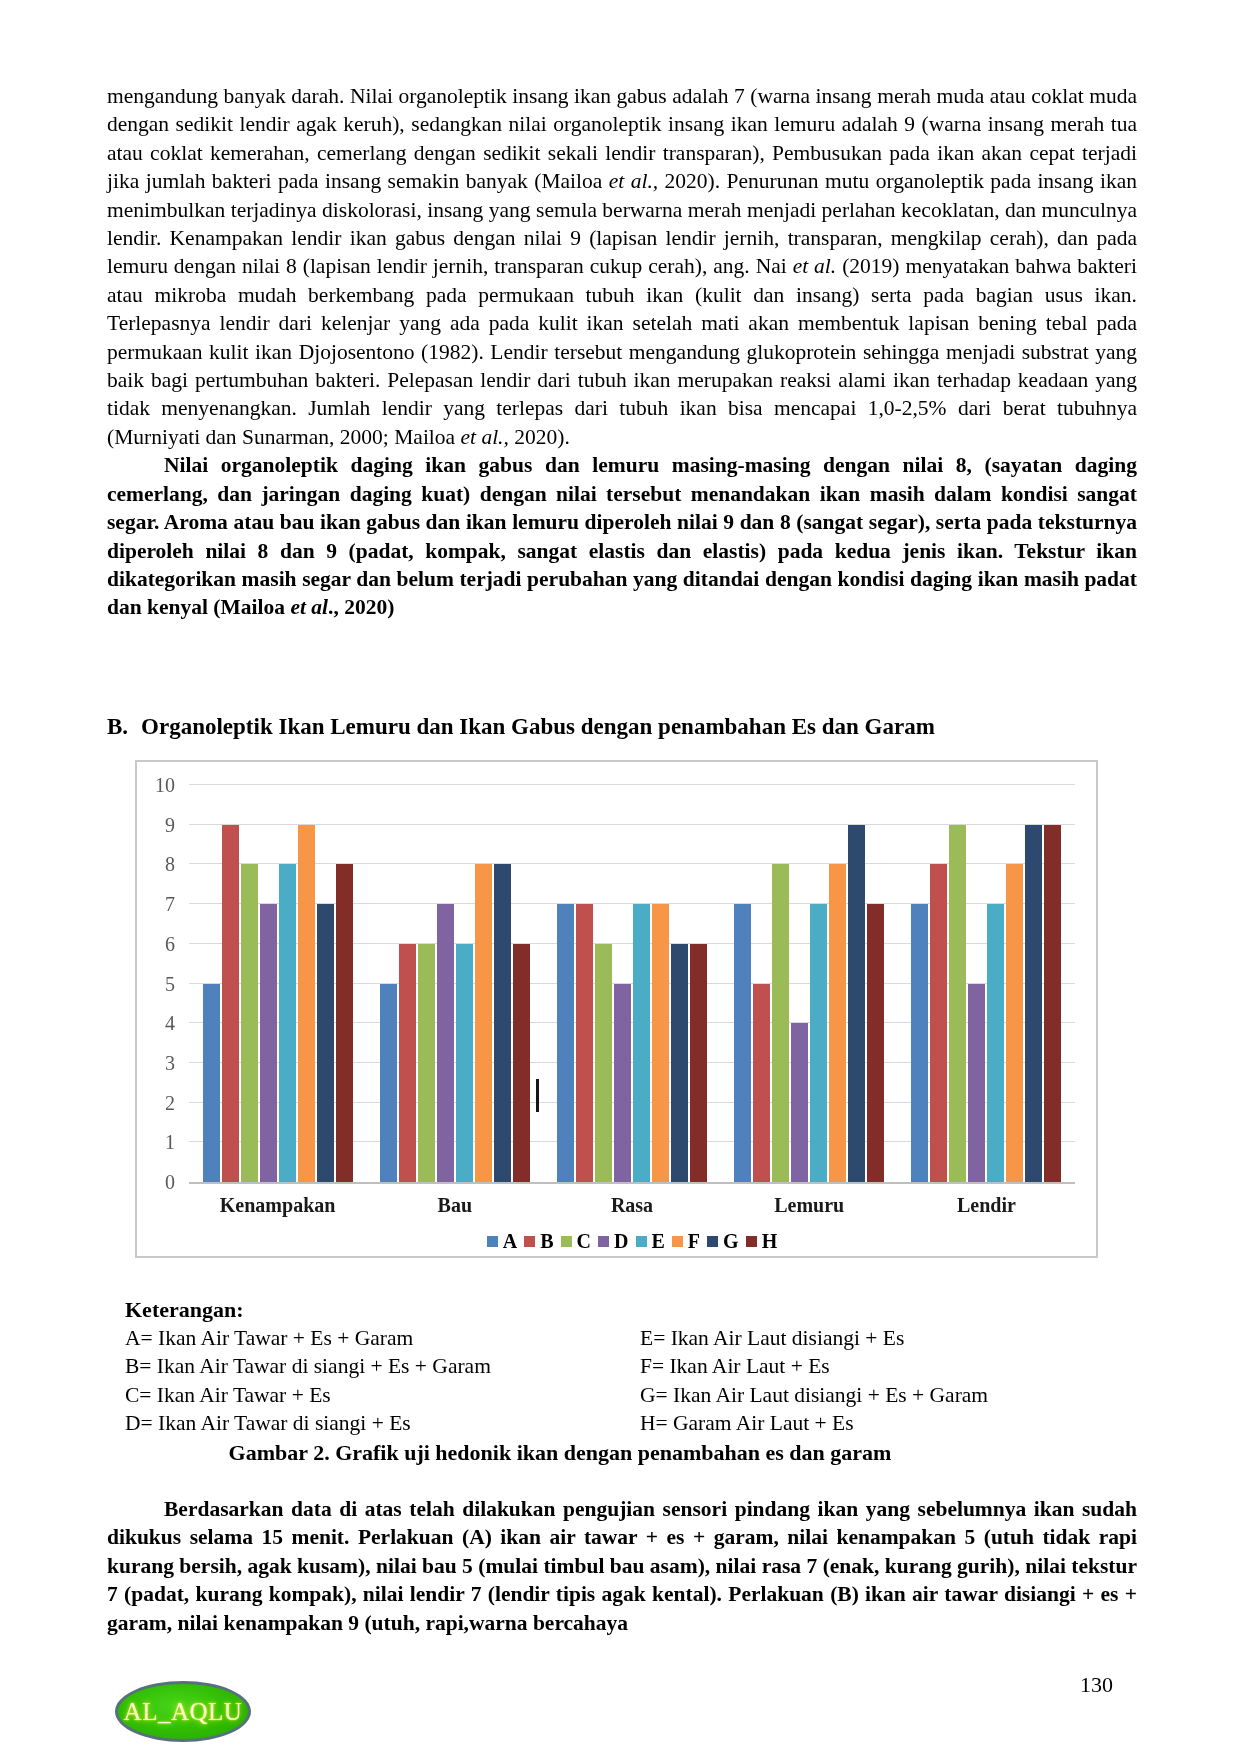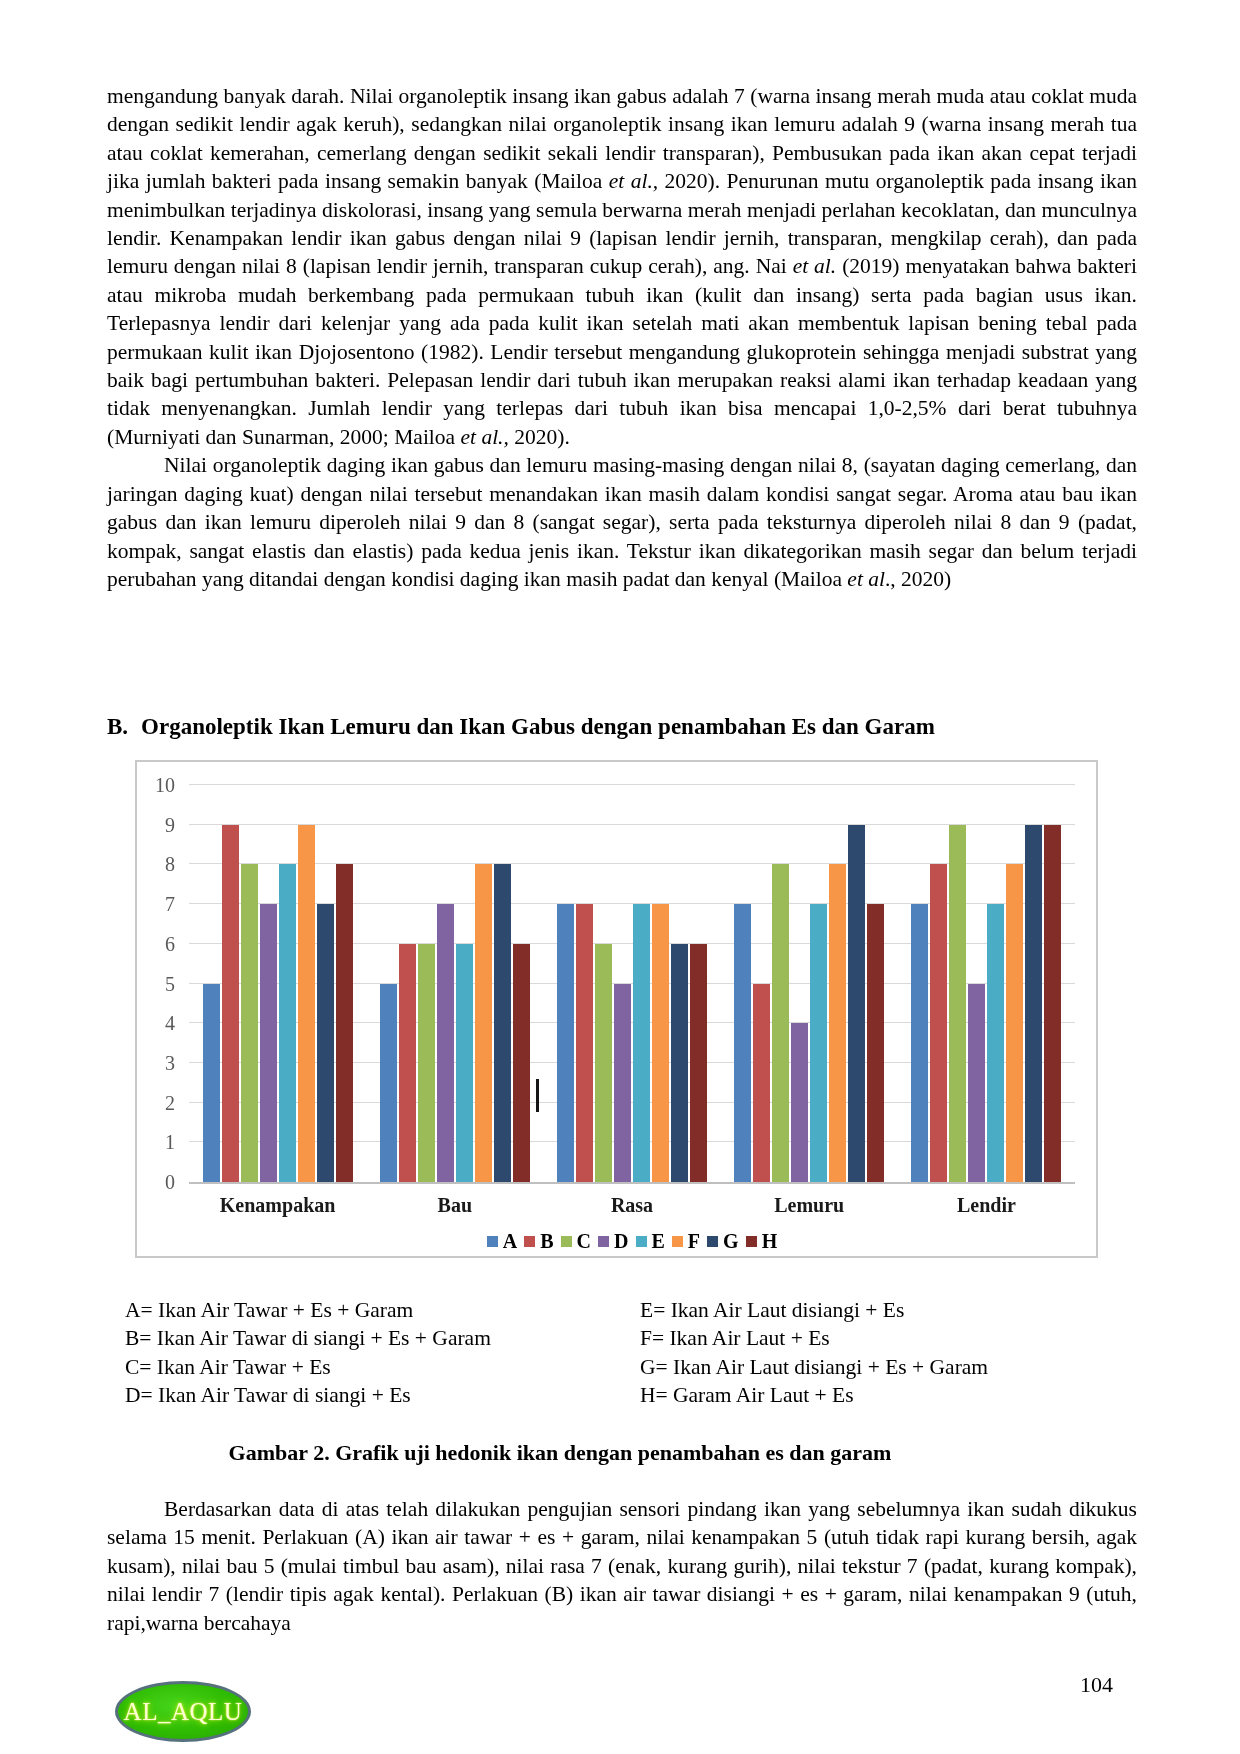--- a/index.html
+++ b/index.html
@@ -2,21 +2,21 @@
 <html><head>
 <meta charset="utf-8">
 <style>
   html,body{margin:0;padding:0;background:#888;}
   .page{position:relative;width:1240px;height:1754px;background:#ffffff;margin:0 auto;
         font-family:"Liberation Serif",serif;color:#000;overflow:hidden;}
 
   
   .body-text{position:absolute;left:107px;top:82px;width:1030px;}
   .para{font-size:21.5px;line-height:28.4px;text-align:justify;margin:0;}
-  .indent{text-indent:57px;}
+  .indent{text-indent:57px;font-weight:bold;}
   .bottom-para{position:absolute;left:107px;top:1495px;width:1030px;}
 
   
   .heading{position:absolute;left:107px;top:714px;margin:0;font-size:23px;font-weight:bold;}
   .heading .heading-text{margin-left:13px;}
 
   
   .chart-box{position:absolute;left:135px;top:760px;width:963px;height:498px;
              border:2px solid #c9c9c9;background:#fff;box-sizing:border-box;}
   .y-labels{position:absolute;left:0;top:23px;width:46px;height:397px;}
@@ -182,34 +182,35 @@
           <span class="legend-label">G</span>
         </div>
         <div class="legend-item">
           <span class="legend-marker" style="background: rgb(130, 45, 40);"></span>
           <span class="legend-label">H</span>
         </div>
       </div>
   </div>
 
   <div class="keterangan">
+    <div class="ket-title">Keterangan:</div>
     <div class="ket-grid">
       <div class="ket-item">A= Ikan Air Tawar + Es + Garam</div>
       <div class="ket-item">E= Ikan Air Laut disiangi + Es</div>
       <div class="ket-item">B= Ikan Air Tawar di siangi + Es + Garam</div>
       <div class="ket-item">F= Ikan Air Laut + Es</div>
       <div class="ket-item">C= Ikan Air Tawar + Es</div>
       <div class="ket-item">G= Ikan Air Laut disiangi + Es + Garam</div>
       <div class="ket-item">D= Ikan Air Tawar di siangi + Es</div>
       <div class="ket-item">H= Garam Air Laut + Es</div>
     </div>
   </div>
 
   <div class="caption">Gambar 2. Grafik uji hedonik ikan dengan penambahan es dan garam</div>
 
   <p class="para indent bottom-para"><span>Berdasarkan data di atas telah dilakukan pengujian sensori pindang ikan yang sebelumnya ikan sudah dikukus selama 15 menit. Perlakuan (A) ikan air tawar + es + garam, nilai kenampakan 5 (utuh tidak rapi kurang bersih, agak kusam), nilai bau 5 (mulai timbul bau asam), nilai rasa 7 (enak, kurang gurih), nilai tekstur 7 (padat, kurang kompak), nilai lendir 7 (lendir tipis agak kental). Perlakuan (B) ikan air tawar disiangi + es + garam, nilai kenampakan 9 (utuh, rapi,warna bercahaya</span></p>
 
   <div class="logo">
     <span>AL_AQLU</span>
   </div>
-  <div class="page-number">104</div>
+  <div class="page-number">130</div>
 
 </div>
 
 </body></html>

